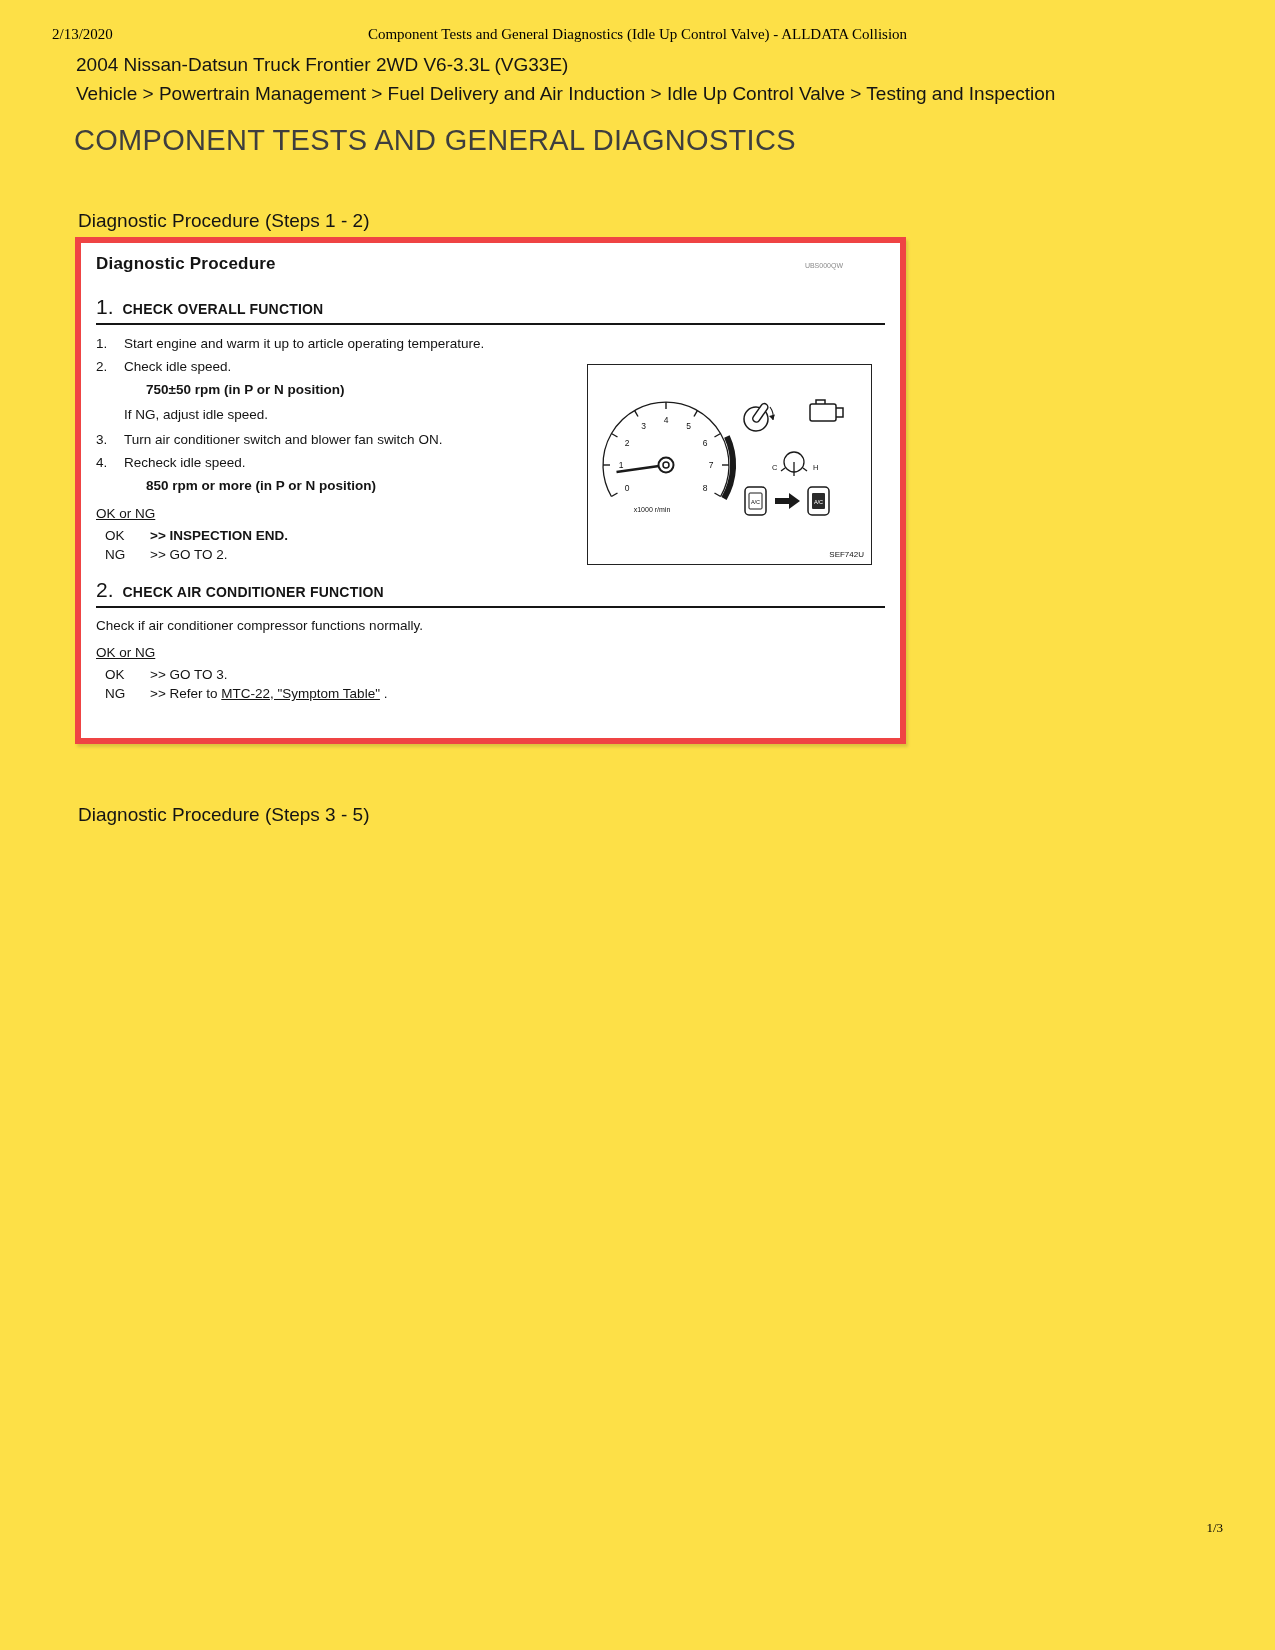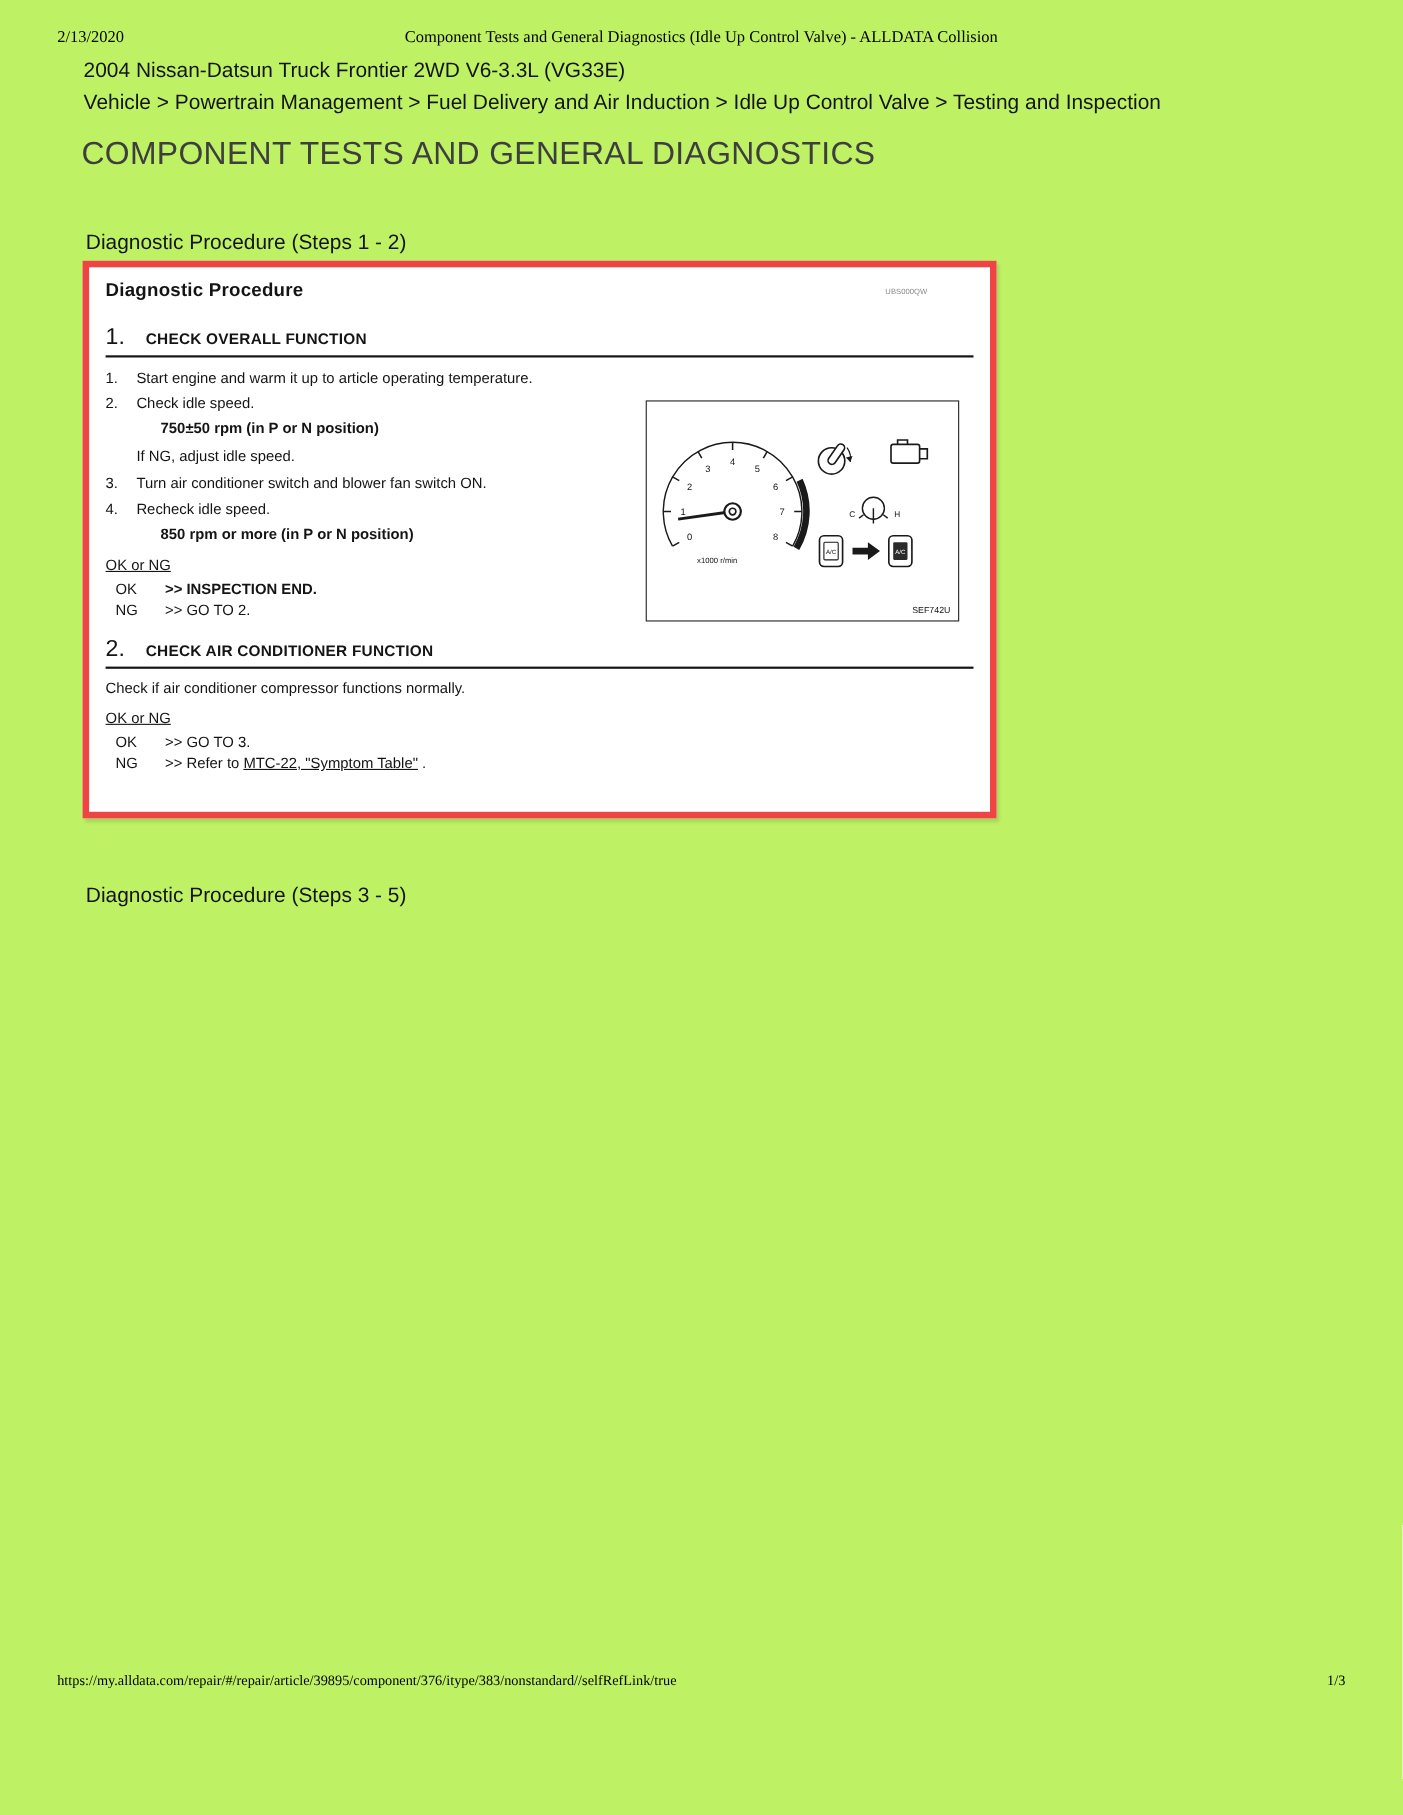--- a/index.html
+++ b/index.html
@@ -2,21 +2,21 @@
 <html><head>
 <meta charset="utf-8">
 <style>
   * { margin:0; padding:0; box-sizing:border-box; }
   html,body { background:#fff; }
   body {
     width:1275px; height:1650px;
     font-family:"Liberation Sans", sans-serif;
     color:#141414;
   }
-  .page { position:relative; width:1275px; height:1650px; overflow:hidden; background:#bef264; }
+  .page { position:relative; width:1275px; height:1650px; overflow:hidden; background:#fde047; }
   .serif { font-family:"Liberation Serif", serif; }
 
   .print-date { position:absolute; left:52px; top:26px; font-size:15px; color:#000; }
   .print-title { position:absolute; left:0; width:100%; top:26px; text-align:center; font-size:15px; color:#000; }
 
   .vehicle   { position:absolute; left:76px; top:54px;  font-size:19px; }
   .breadcrumb{ position:absolute; left:76px; top:83px;  font-size:19px; }
   .heading   { position:absolute; left:74px; top:124px; font-size:29px; font-weight:400; color:#3e3e3e; letter-spacing:0.3px; }
 
   .sec-title { position:absolute; font-size:19px; color:#141414; }
@@ -29,21 +29,21 @@
     box-shadow:2px 3px 3px rgba(0,0,0,0.13);
     padding:11px 15px;
   }
   .box-head { display:flex; justify-content:space-between; align-items:flex-start; }
   .box-title { font-size:17px; font-weight:bold; letter-spacing:0.2px; }
   .box-code  { font-size:7px; color:#8a8a8a; margin-top:8px; margin-right:42px; }
 
   .step-head { display:flex; align-items:baseline; border-bottom:2px solid #151515; padding-bottom:4px; margin-top:21px; }
   .step-head.second { margin-top:14px; }
   .step-num  { font-size:21px; }
-  .step-title{ font-size:14px; font-weight:bold; margin-left:19px; letter-spacing:0.2px;text-align:right; }
+  .step-title{ font-size:14px; font-weight:bold; margin-left:9px; letter-spacing:0.2px;text-align:right; }
 
   .list { margin-top:7px; width:470px; }
   .li   { display:flex; font-size:13.5px; line-height:23px; }
   .li .num { width:28px; flex:0 0 28px; }
   .spec { font-weight:bold; font-size:13.5px; line-height:24px; margin-left:50px; }
   .note { font-size:13.5px; line-height:26px; margin-left:28px; }
 
   .body-text { font-size:13.5px; line-height:23px; margin-top:6px; }
   .okng { font-size:13.5px; line-height:24px; margin-top:4px; }
   .okng span { text-decoration:underline; }
@@ -210,16 +210,15 @@
         </g>
 
         <text x="276" y="192" font-size="8" fill="#111" text-anchor="end">SEF742U</text>
       </svg>
     </div>
 
   </div>
 
   <div class="sec-title sec2">Diagnostic Procedure (Steps 3 - 5)</div>
 
-  <div class="footer-url serif">https://my.alldata.com/repair/#/repair/article/39895/component/376/itype/383/nonstandard//selfRefLink/true</div>
   <div class="footer-page serif">1/3</div>
 
 </div>
 
 </body></html>

